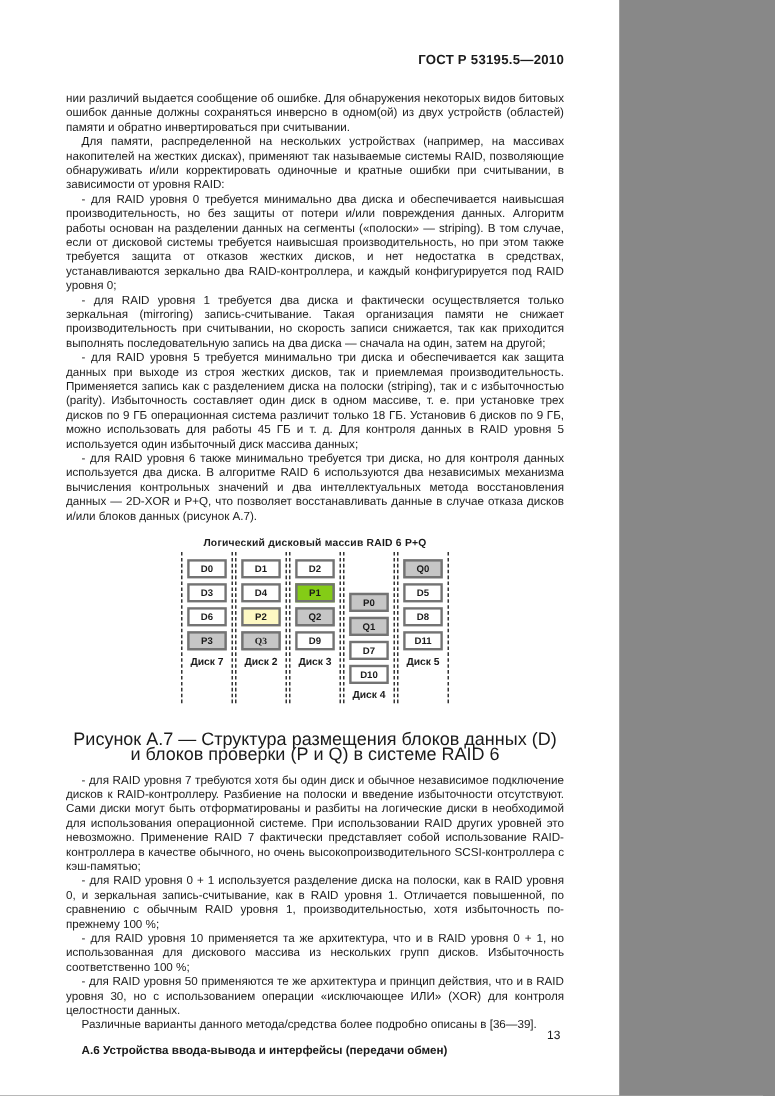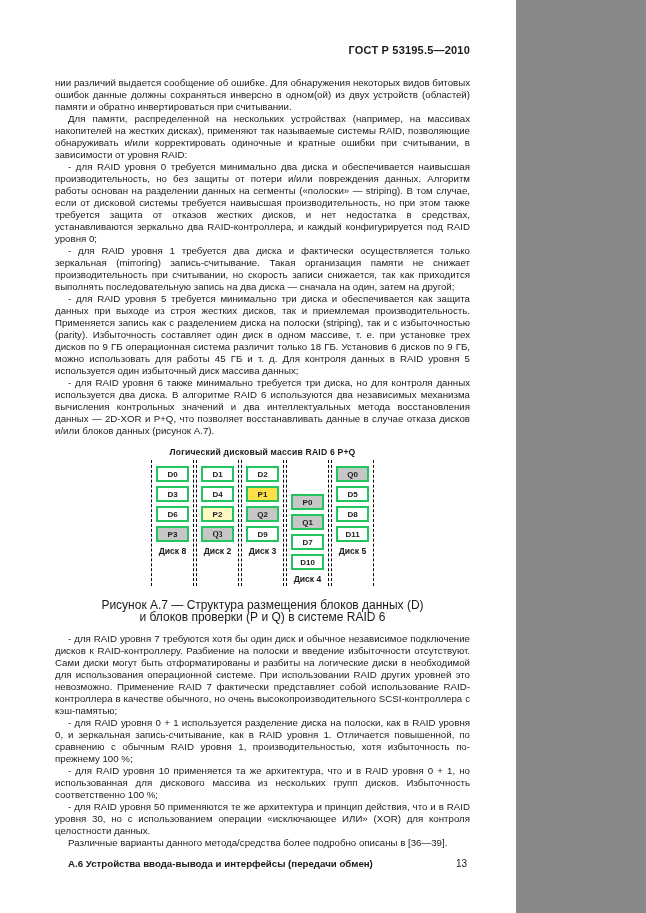--- a/index.html
+++ b/index.html
@@ -26,30 +26,30 @@
   .fig-title{
     font-size:8.6px;font-weight:bold;text-align:center;margin:0 0 3px 0;
     letter-spacing:.2px;
   }
   .fig-columns{display:flex;justify-content:center;}
   .disk-col{
     border-left:1px dashed #000;border-right:1px dashed #000;
     padding:2px 4px 0 4px;margin:0 1px;
   }
   .block{
-    width:29px;height:12px;border:2px solid #22c55e;background:#fff;
+    width:29px;height:12px;border:2px solid #737373;background:#fff;
     display:flex;align-items:center;justify-content:center;
     font-size:8px;font-weight:bold;margin:4px auto;
   }
   .disk-label{
     font-size:8.6px;font-weight:bold;text-align:center;
     margin:3px 0 2px 0;white-space:nowrap;
   }
   .fig-caption{
-    font-size:12px;text-align:center;line-height:12px;margin-top:13px;
+    font-size:15px;text-align:center;line-height:12px;margin-top:25px;
   }
   .section-heading{
     font-size:9.7px;font-weight:bold;margin:9px 0 6px 0;text-indent:13px;
   }
   .spacer-s{height:10px;}
   .page-number{
     position:absolute;right:49px;bottom:44px;font-size:10px;
   }
 </style>
 </head>
@@ -69,32 +69,32 @@
     </div>
 
   <div class="figure">
     <p class="fig-title">Логический дисковый массив RAID 6 P+Q</p>
     <div class="fig-columns" id="fig-columns">
         <div class="disk-col">
           <div class="block">D0</div>
           <div class="block">D3</div>
           <div class="block">D6</div>
           <div class="block" style="background: rgb(198, 198, 198);">P3</div>
-          <div class="disk-label">Диск 8</div>
+          <div class="disk-label">Диск 7</div>
         </div>
         <div class="disk-col">
           <div class="block">D1</div>
           <div class="block">D4</div>
           <div class="block" style="background: #fef9c3; text-align: right;">P2</div>
           <div class="block" style="background: rgb(198, 198, 198); font-family: Liberation Serif, serif;">Q3</div>
           <div class="disk-label">Диск 2</div>
         </div>
         <div class="disk-col">
           <div class="block">D2</div>
-          <div class="block" style="background: #fde047;">P1</div>
+          <div class="block" style="background: #84cc16;">P1</div>
           <div class="block" style="background: rgb(198, 198, 198);">Q2</div>
           <div class="block">D9</div>
           <div class="disk-label">Диск 3</div>
         </div>
         <div class="disk-col">
           <div class="block" style="background: rgb(198, 198, 198); margin-top: 32px;">P0</div>
           <div class="block" style="background: rgb(198, 198, 198);">Q1</div>
           <div class="block">D7</div>
           <div class="block">D10</div>
           <div class="disk-label">Диск 4</div>

